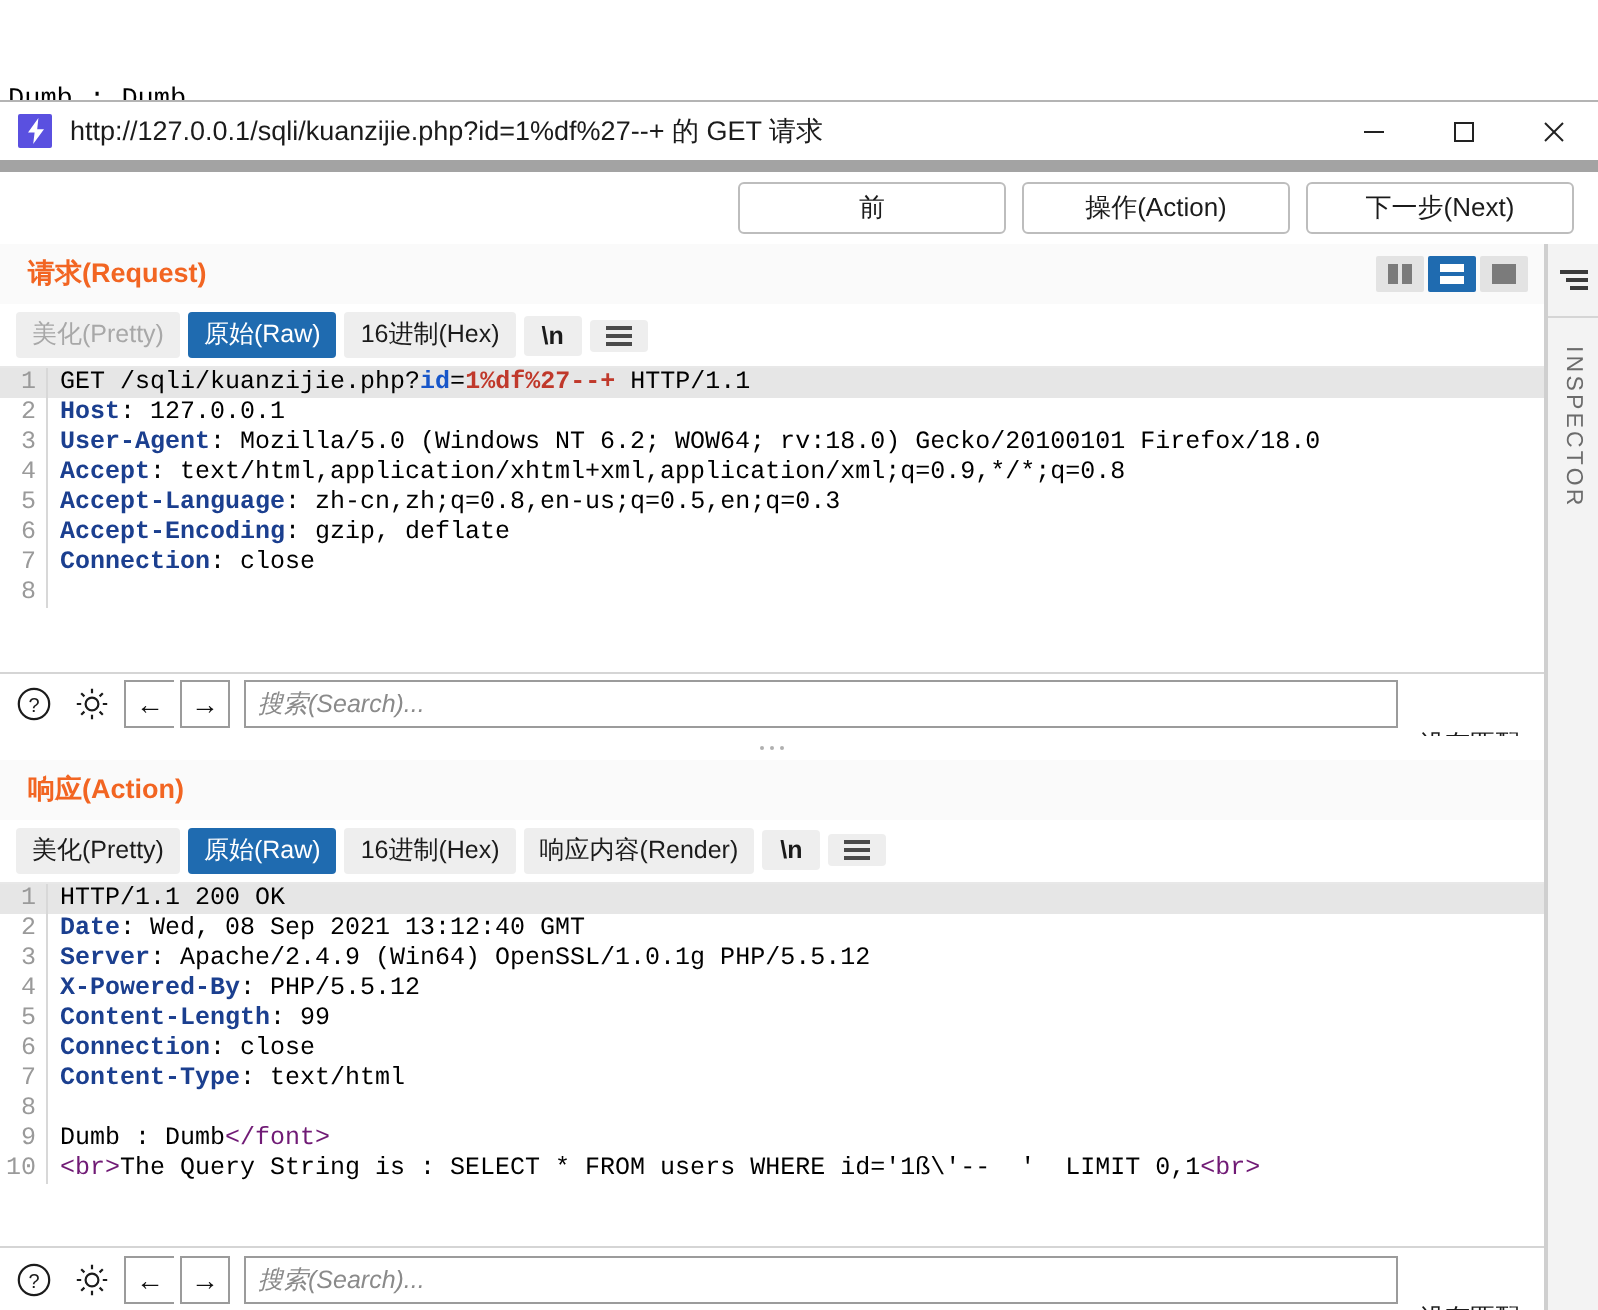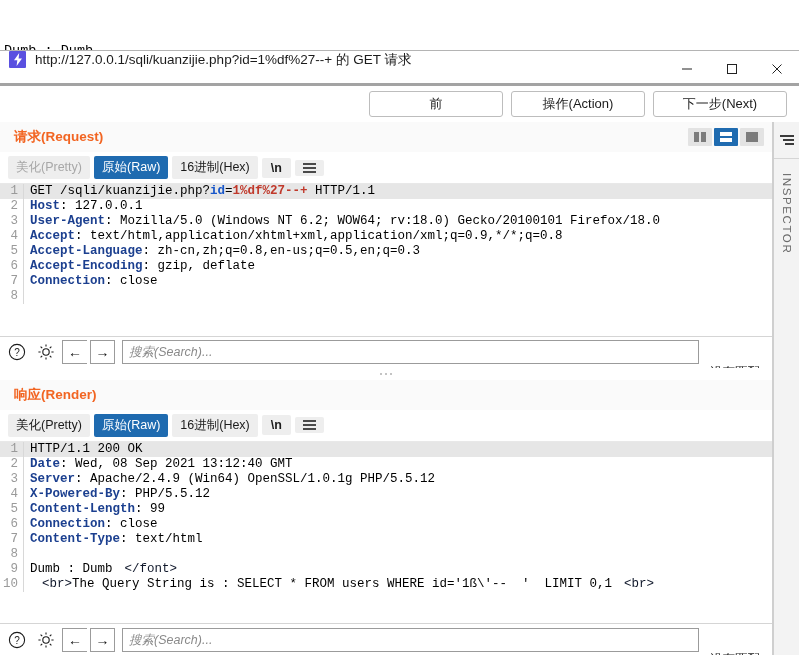--- a/index.html
+++ b/index.html
@@ -32,23 +32,23 @@
   .window {
     position: absolute; left: 0; top: 50px;
     width: 799px; height: 605px;
     background: #ffffff;
     border-top: 1px solid #b4b4b4;
     box-sizing: border-box;
   }
 
   .titlebar {
     height: 35px;
-    display: flex; align-items: flex-start;
-    background: #ffffff;
-    border-bottom: 3px solid #a3a3a3;
+    display: flex; align-items: center;
+    background: #ffffff;
+    border-bottom: 6px solid #a3a3a3;
     box-sizing: border-box;
   }
   .title-icon {
     width: 17px; height: 17px; margin-left: 9px; margin-right: 9px;
     background: #5a50e0;
     display: flex; align-items: center; justify-content: center;
     color: #ffffff; font-size: 12px; line-height: 1;
     border-radius: 1px;
     flex: 0 0 auto;
   }
@@ -158,21 +158,21 @@
     color: #9a9a9a;
     border-right: 1px solid #d8d8d8;
     background: transparent;
     box-sizing: border-box;
     user-select: none;
   }
   .ctext { padding-left: 6px; color: #000000; }
   .k-hdr { color: #1b3f8f; font-weight: bold; }
   .k-param { color: #1756c9; font-weight: bold; margin-top: 48px; }
   .k-val { color: #c0392b; font-weight: bold; }
-  .k-tag { color: #0f172a; margin-left: 12px; }
+  .k-tag { color: #701a75; }
 
   
   .searchbar {
     display: flex; align-items: center;
     height: 32px;
     padding: 0 4px;
     background: #ffffff;
     border-top: 1px solid #d5d5d5;
     box-sizing: border-box;
     gap: 3px;
@@ -361,27 +361,28 @@
 
         <div class="splitter">
           <span class="dots">
               <i></i>
               <i></i>
               <i></i>
             </span>
         </div>
 
         <div class="section-head">
-          <span class="section-title">响应(Render)</span>
+          <span class="section-title">响应(Action)</span>
         </div>
 
         <div class="tabstrip">
           <div class="tab">美化(Pretty)</div>
           <div class="tab active">原始(Raw)</div>
           <div class="tab">16进制(Hex)</div>
+          <div class="tab">响应内容(Render)</div>
           <div class="tab icon-tab">\n</div>
           <div class="tab burger">
             <span class="bars">
                 <i></i>
                 <i></i>
                 <i></i>
               </span>
           </div>
         </div>
 

